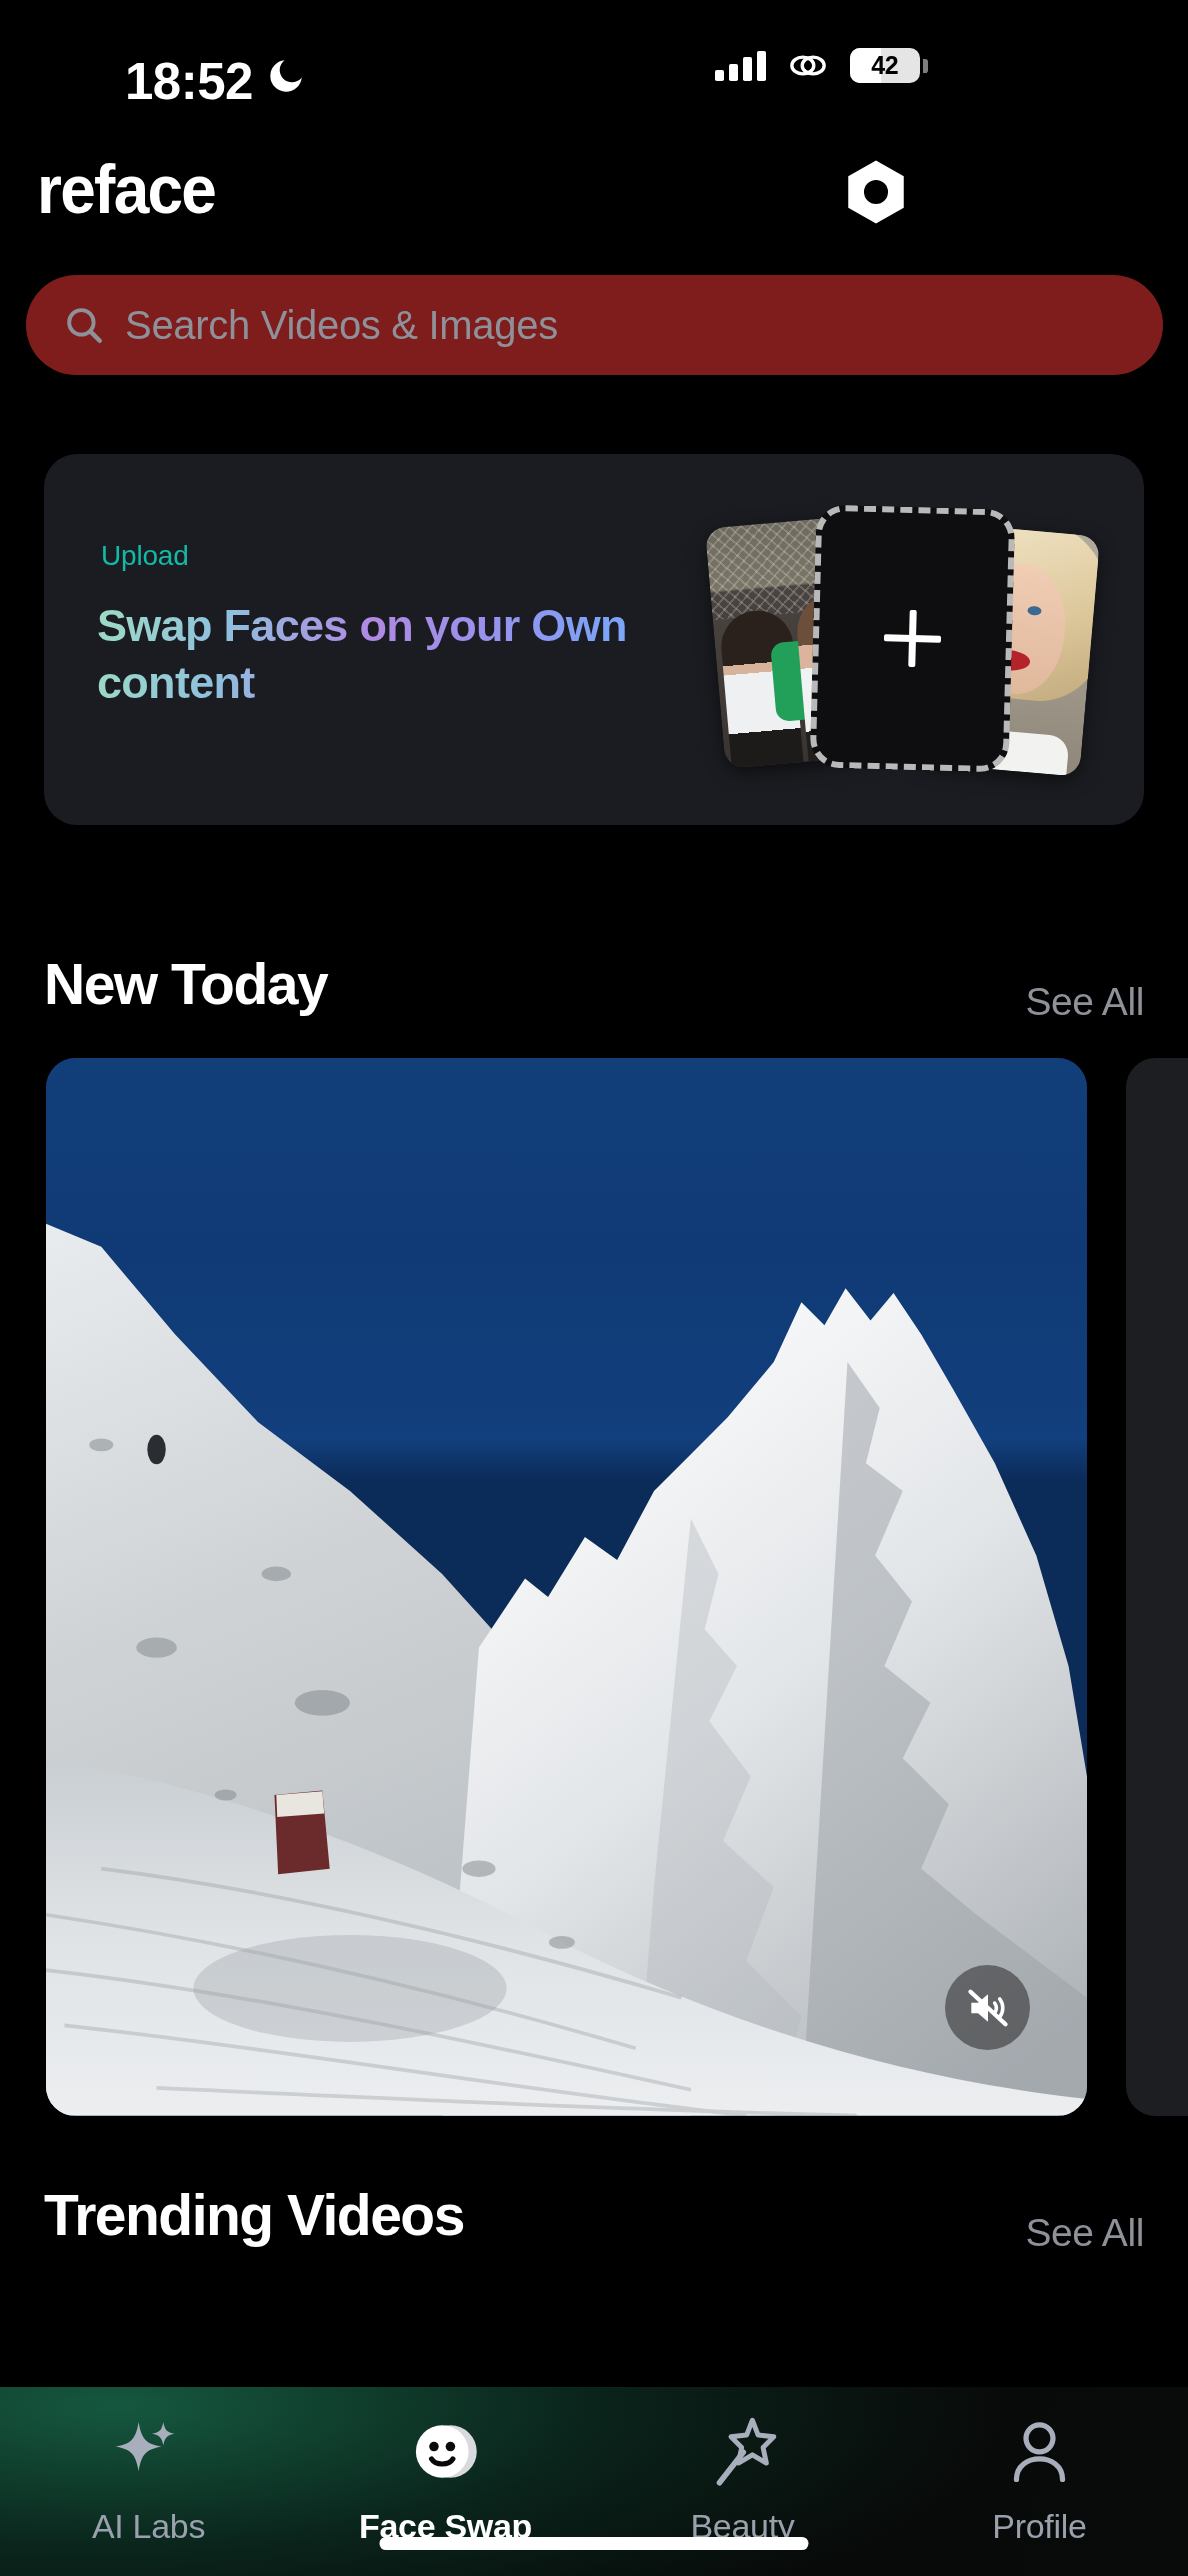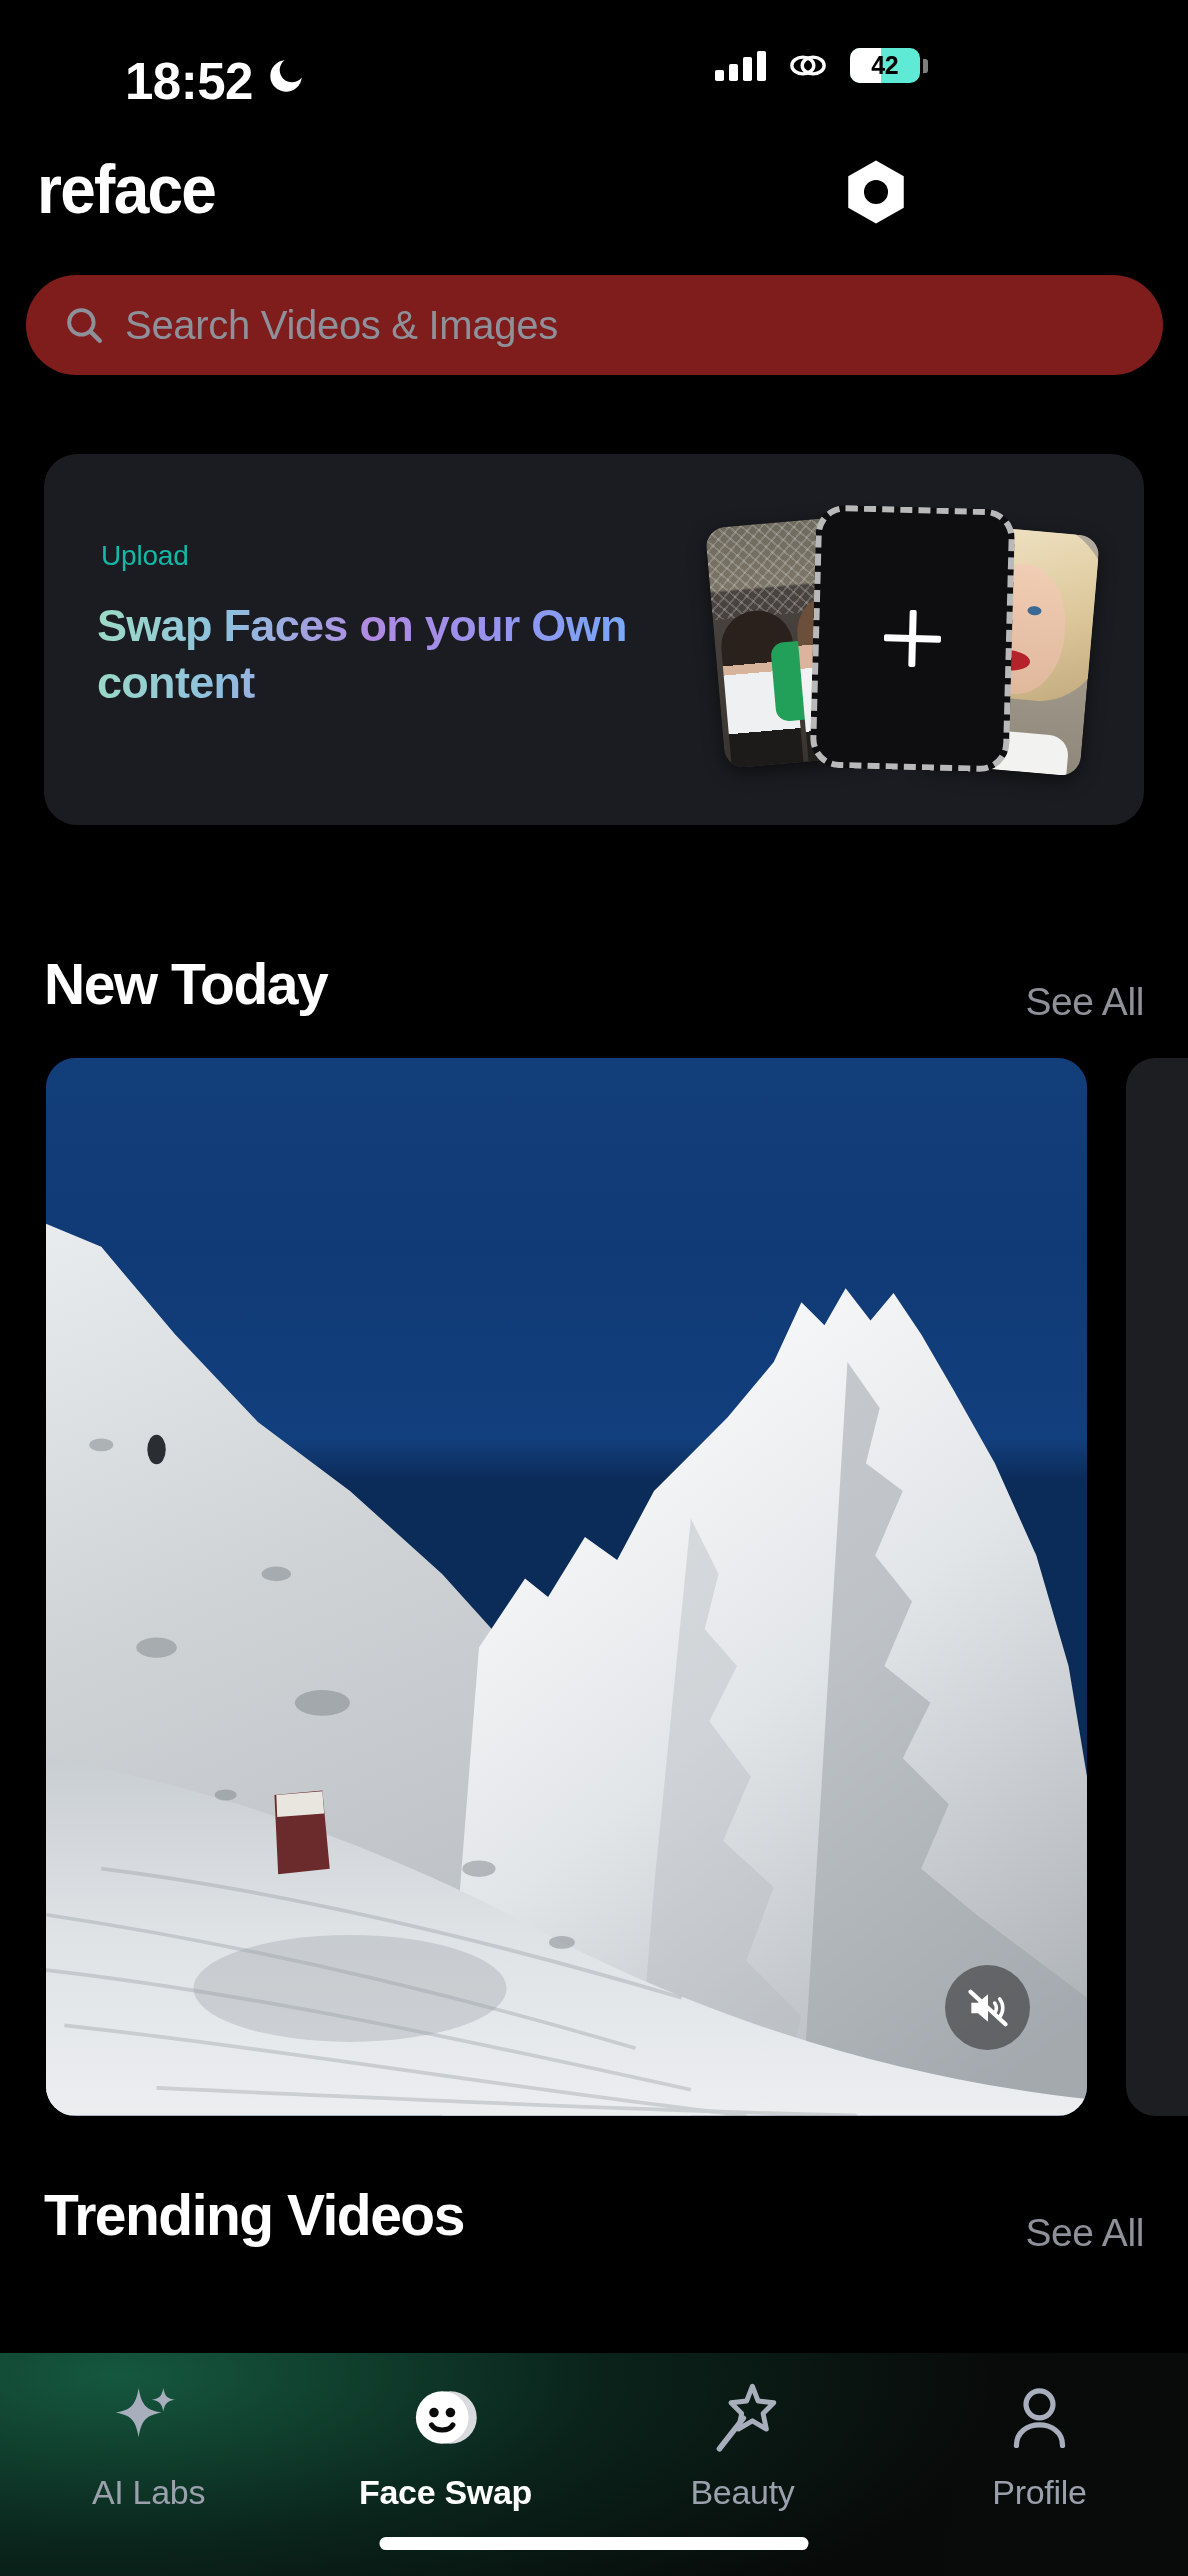--- a/index.html
+++ b/index.html
@@ -19,21 +19,21 @@
   }
   .sb-moon{ position:absolute; left:265px; top:55px; width:42px; height:42px; }
   .sb-right{ position:absolute; right:64px; top:48px; display:flex; align-items:center; gap:20px; }
   .bars{ display:flex; align-items:flex-end; gap:4.6px; height:31px; }
   .bars i{ display:block; width:9.2px; background:#fff; border-radius:1.8px; }
   .bars i:nth-child(1){ height:11px; }
   .bars i:nth-child(2){ height:17.5px; }
   .bars i:nth-child(3){ height:24px; }
   .bars i:nth-child(4){ height:30px; }
   .chain{ width:44px; height:31px; }
-  .battery{ position:relative; width:70px; height:35px; border-radius:10px; background:#5eead4; overflow:hidden; }
+  .battery{ position:relative; width:70px; height:35px; border-radius:10px; background:#e5e5e5; overflow:hidden; }
   .battery .fill{ position:absolute; left:0; top:0; bottom:0; width:45%; background:#fff; }
   .battery .num{
     position:absolute; inset:0; display:flex; align-items:center; justify-content:center;
     font-size:25px; font-weight:700; color:#000; z-index:2; letter-spacing:-0.5px;
   }
   .batt-cap{ width:5.5px; height:14px; background:#7d7d7d; border-radius:0 2.8px 2.8px 0; margin-left:2.8px; }
 
   
   .app-header{ position:absolute; top:155px; left:0; width:960px; height:100px; }
   .logo{
@@ -128,21 +128,21 @@
 
   
   .trend-row{ position:absolute; left:0; top:2400px; width:1188px; height:111px; }
   .trend-card{ position:absolute; top:0; height:111px; border-radius:28px 28px 0 0; }
   .tc1{ left:55px; width:498px; background:linear-gradient(#2fe0a0,#1fbf88); }
   .tc2{ left:857px; width:304px; background:linear-gradient(#8a1c22,#5d1217); }
   .tc3{ left:1150px; width:111px; background:linear-gradient(#cdb088,#a88d68); }
 
   
   .tabbar{
-    position:absolute; left:0; bottom:0; width:1188px; height:223px;
+    position:absolute; left:0; bottom:0; width:1188px; height:189px;
     background:
       radial-gradient(120% 220% at 10% 10%, rgba(22,92,66,.92) 0%, rgba(10,38,28,.88) 34%, rgba(6,10,9,.92) 62%),
       linear-gradient(100deg, #0d2a20 0%, #0a1a15 26%, #0a0a0b 52%, #1d0c0b 76%, #241410 100%);
     backdrop-filter:blur(28px);
   }
   .tabs{ position:absolute; left:0; top:22px; width:1188px; display:flex; }
   .tab{ flex:1; display:flex; flex-direction:column; align-items:center; gap:13px; }
   .tab .ic{ height:85px; display:flex; align-items:center; justify-content:center; }
   .tab .lb{ font-size:34px; color:#9ba0ad; letter-spacing:-0.3px; }
   .tab.active .lb{ color:#fff; font-weight:700; }

